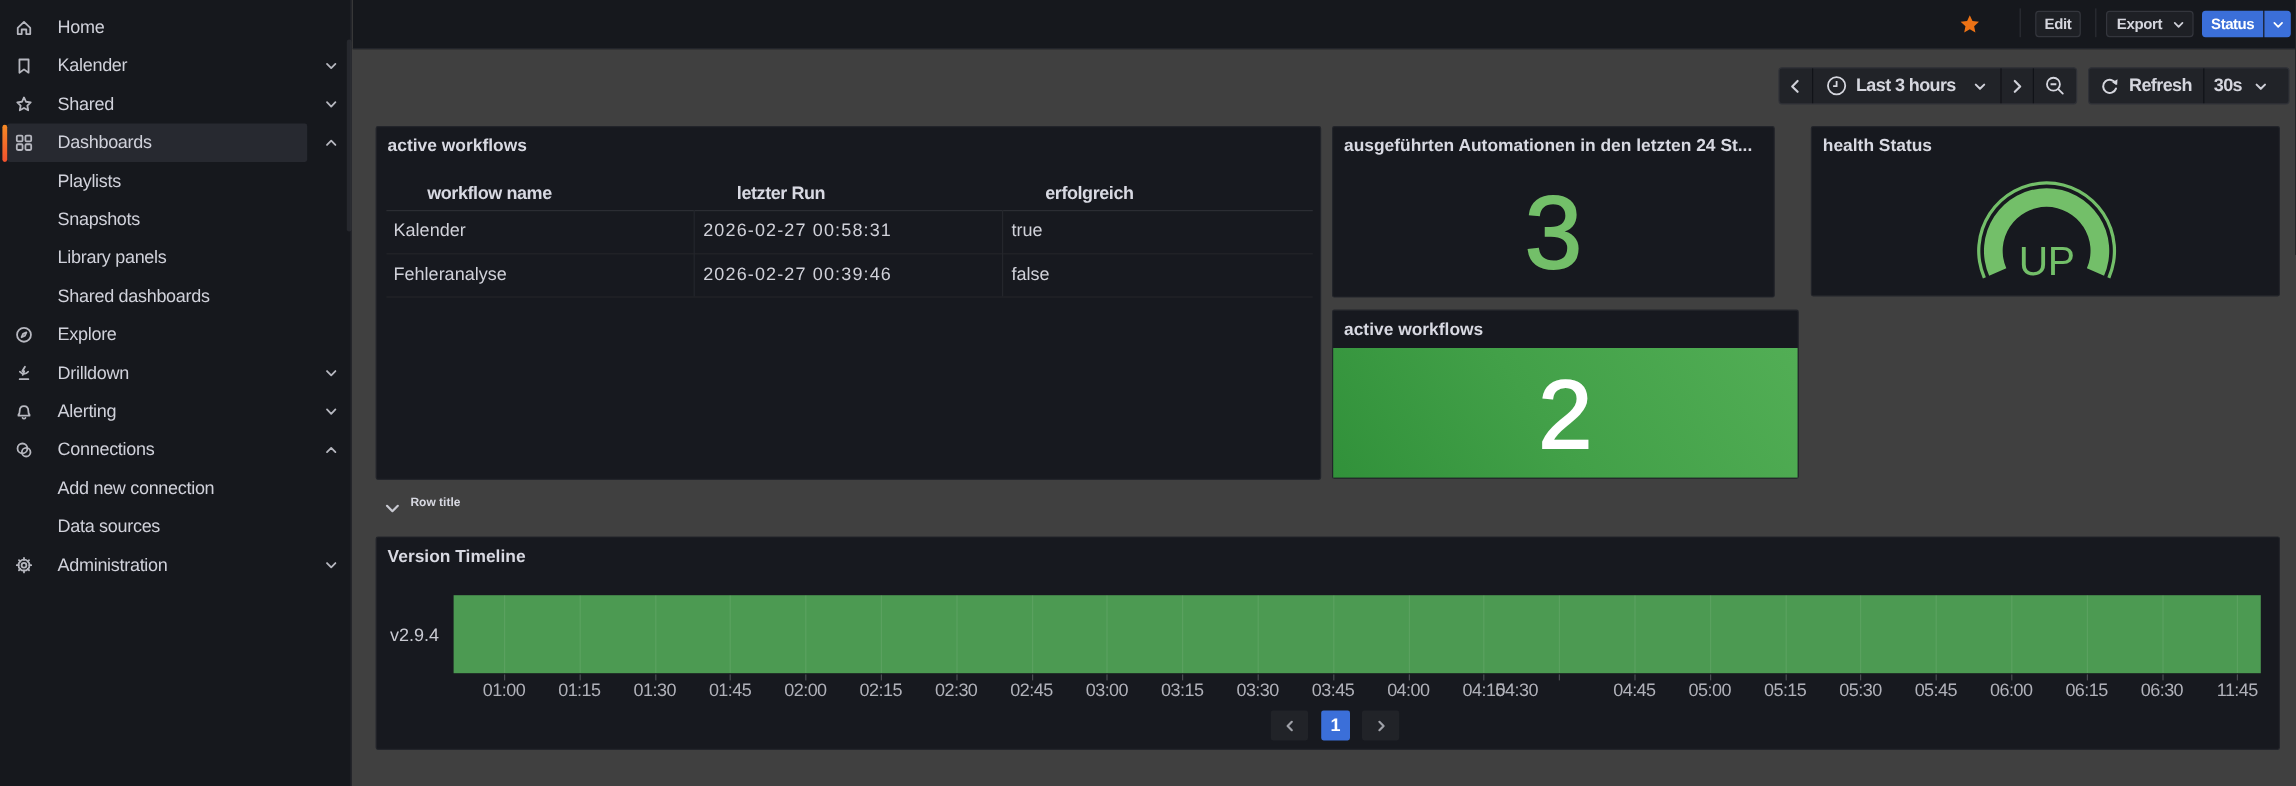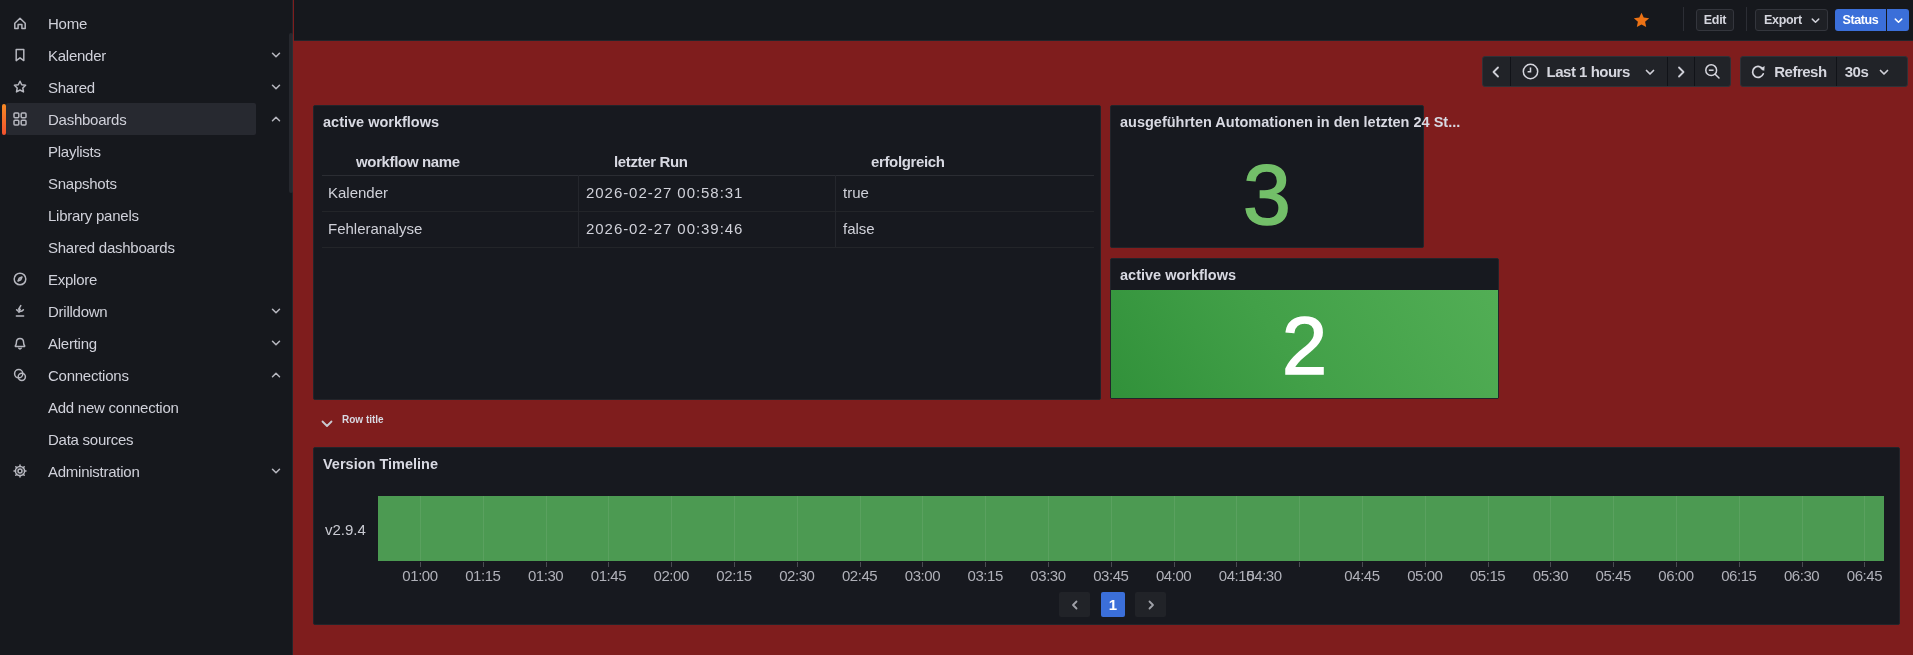--- a/index.html
+++ b/index.html
@@ -1,18 +1,18 @@
 <!DOCTYPE html>
 <html><head>
 <meta charset="utf-8">
 <style>
 * { margin:0; padding:0; box-sizing:border-box; }
 html,body { background:#111318; overflow:hidden; }
 #app { position:relative; width:1913px; height:655px; overflow:hidden;
-  font-family:"Liberation Sans", sans-serif; color:#ccccdc; background:#7f1d1d; }
+  font-family:"Liberation Sans", sans-serif; color:#ccccdc; background:#404040; }
 .abs { position:absolute; }
 
 
 #sidebar { position:absolute; left:0; top:0; width:293px; height:655px;
   background:#16181d; border-right:1px solid #23252b; }
 .nav-item { position:absolute; left:0; width:293px; height:32px; }
 .nav-item .txt { position:absolute; left:48px; top:50%; transform:translateY(-50%);
   font-size:15px; letter-spacing:-0.25px; color:#d0d1da; white-space:nowrap; }
 .nav-item .ico { position:absolute; left:12px; top:50%; transform:translateY(-50%); width:16px; height:16px; }
 .nav-item .chev { position:absolute; left:269px; top:50%; transform:translateY(-50%); width:14px; height:14px; }
@@ -194,21 +194,21 @@
     <svg width="14" height="14" viewBox="0 0 14 14">
           <path d="M9 2.5 L4.5 7 L9 11.5" stroke="#cfd0d8" stroke-width="1.8" fill="none" stroke-linecap="round" stroke-linejoin="round"></path>
         </svg>
   </div>
   <div class="tsep"></div>
   <div class="tseg" style="width:158px">
     <svg width="17" height="17" viewBox="0 0 17 17" style="margin-right:8px">
       <circle cx="8.5" cy="8.5" r="7.2" stroke="#d5d6de" stroke-width="1.5" fill="none"></circle>
       <path d="M8.5 4.5 V8.8 H5.6" stroke="#d5d6de" stroke-width="1.5" fill="none"></path>
     </svg>
-    <span>Last 1 hours</span>
+    <span>Last 3 hours</span>
     <svg style="margin-left:14px" width="12" height="12" viewBox="0 0 12 12">
           <path d="M2.5 4.5 L6 8 L9.5 4.5" stroke="#cfd0d8" stroke-width="1.7" fill="none" stroke-linecap="round" stroke-linejoin="round"></path>
         </svg>
   </div>
   <div class="tsep"></div>
   <div class="tseg" style="width:27px">
     <svg width="14" height="14" viewBox="0 0 14 14">
           <path d="M5 2.5 L9.5 7 L5 11.5" stroke="#cfd0d8" stroke-width="1.8" fill="none" stroke-linecap="round" stroke-linejoin="round"></path>
         </svg>
   </div>
@@ -248,25 +248,33 @@
   <div class="vline" style="left:264px;top:69px;height:72px"></div>
   <div class="vline" style="left:521px;top:69px;height:72px"></div>
   <div class="td" style="left:14px;top:78px">Kalender</div>
   <div class="td dt" style="left:272px;top:78px">2026-02-27 00:58:31</div>
   <div class="td" style="left:529px;top:78px">true</div>
   <div class="td" style="left:14px;top:114px">Fehleranalyse</div>
   <div class="td dt" style="left:272px;top:114px">2026-02-27 00:39:46</div>
   <div class="td" style="left:529px;top:114px">false</div>
 </div>
 
-<div class="panel" style="left:1110px;top:105px;width:314px;height:143px">
+<div class="panel" style="left:1110px;top:105px;width:369px;height:143px">
   <div class="ptitle">ausgeführten Automationen in den letzten 24 St...</div>
   <div class="big" style="left:0;top:45px;width:100%;text-align:center;font-size:86px;line-height:86px">3</div>
 </div>
 
+<div class="panel" style="left:1509px;top:105px;width:391px;height:142px">
+  <div class="ptitle">health Status</div>
+  <svg class="abs" style="left:0;top:0" width="391" height="142" viewBox="0 0 391 142">
+    <path d="M 147.63 123.81 A 52.2 52.2 0 1 1 243.37 123.81 L 229.06 117.59 A 36.6 36.6 0 1 0 161.94 117.59 Z" fill="#73bf69"></path>
+    <path d="M 142.40 126.09 A 57.9 57.9 0 1 1 248.60 126.09 L 246.12 125.01 A 55.2 55.2 0 1 0 144.88 125.01 Z" fill="#73bf69"></path>
+    <text x="195.5" y="123.5" text-anchor="middle" font-size="34" letter-spacing="-0.5" fill="#73bf69" font-family="Liberation Sans, sans-serif">UP</text>
+  </svg>
+</div>
 
 <div class="panel" style="left:1110px;top:258px;width:389px;height:141px">
   <div class="abs" style="left:0;top:31px;width:387px;height:108px;background:linear-gradient(55deg,#31913a 0%,#42a048 45%,#52ae55 100%)"></div>
   <div class="ptitle">active workflows</div>
   <div class="big" style="left:0;top:47px;width:100%;text-align:center;font-size:81px;line-height:81px;color:#fff;-webkit-text-stroke:1.6px #fff">2</div>
 </div>
 
 <svg class="abs" style="left:320px;top:418px" width="14" height="12" viewBox="0 0 14 12">
   <path d="M2.5 3.5 L7 8 L11.5 3.5" stroke="#c9cad2" stroke-width="1.8" fill="none" stroke-linecap="round" stroke-linejoin="round"></path>
 </svg>
@@ -345,21 +353,21 @@
         <div class="xlab" style="left:922.4px;top:119px">04:15</div>
         <div class="xlab" style="left:950px;top:119px">04:30</div>
         <div class="xlab" style="left:1048.0px;top:119px">04:45</div>
         <div class="xlab" style="left:1110.8px;top:119px">05:00</div>
         <div class="xlab" style="left:1173.6px;top:119px">05:15</div>
         <div class="xlab" style="left:1236.4px;top:119px">05:30</div>
         <div class="xlab" style="left:1299.2px;top:119px">05:45</div>
         <div class="xlab" style="left:1362.0px;top:119px">06:00</div>
         <div class="xlab" style="left:1424.8px;top:119px">06:15</div>
         <div class="xlab" style="left:1487.6px;top:119px">06:30</div>
-        <div class="xlab" style="left:1550.4px;top:119px">06:45</div>
+        <div class="xlab" style="left:1550.4px;top:119px">11:45</div>
       </div>
 
   <div class="abs" style="left:745px;top:144px;width:31px;height:25px;background:#212328;border-radius:2px;display:flex;align-items:center;justify-content:center">
     <svg width="12" height="12" viewBox="0 0 12 12">
           <path d="M7.5 2.5 L4 6 L7.5 9.5" stroke="#9fa1a8" stroke-width="1.8" fill="none" stroke-linecap="round" stroke-linejoin="round"></path>
         </svg>
   </div>
   <div class="abs" style="left:787px;top:144px;width:24px;height:25px;background:#3b6fd9;border-radius:2px;display:flex;align-items:center;justify-content:center;color:#fff;font-size:15px;font-weight:bold">1</div>
   <div class="abs" style="left:821px;top:144px;width:31px;height:25px;background:#212328;border-radius:2px;display:flex;align-items:center;justify-content:center">
     <svg width="12" height="12" viewBox="0 0 12 12">

